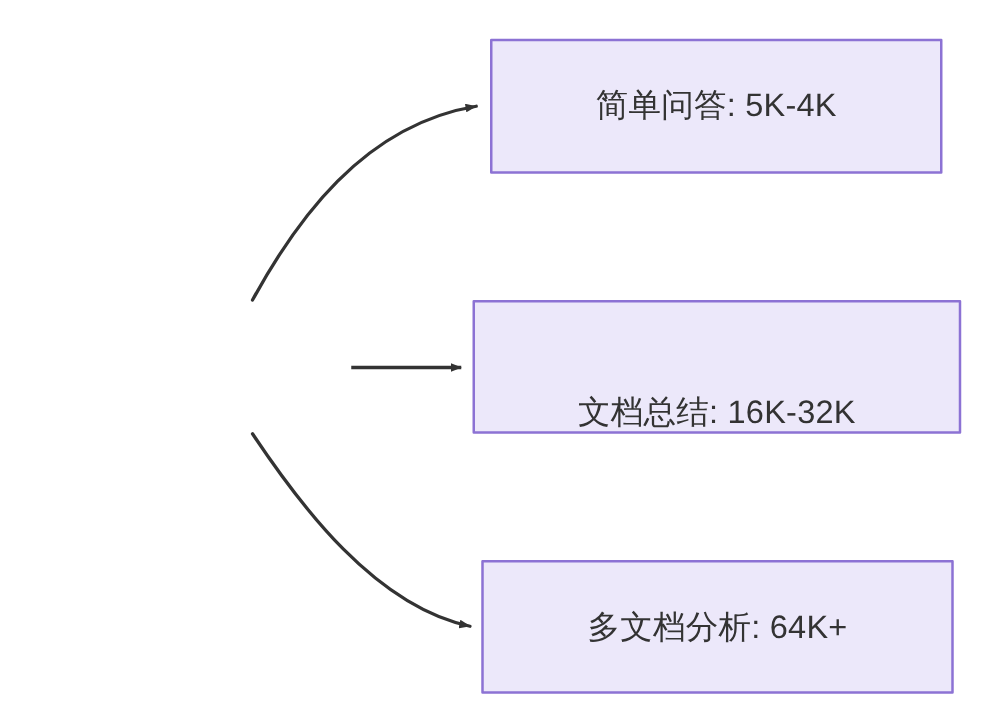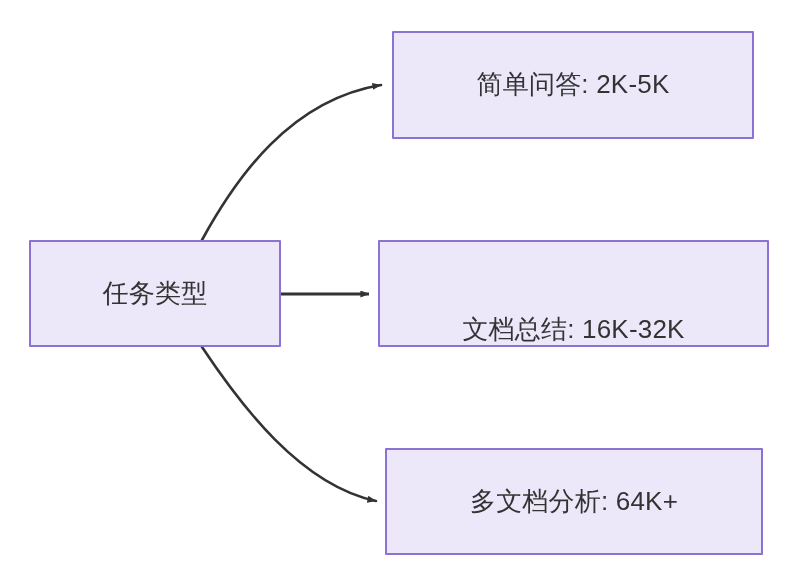--- a/index.html
+++ b/index.html
@@ -81,26 +81,23 @@
       </marker>
     </defs>
 
     <path d="M 202,240 C 236,178 290,100 381,85" fill="none" stroke="#333333" stroke-width="2.6" stroke-linecap="round" marker-end="url(#arrowhead)"></path>
 
     <path d="M 281,294 L 369,294" fill="none" stroke="#333333" stroke-width="2.8" stroke-linecap="butt" marker-end="url(#arrowhead)"></path>
 
     <path d="M 202,347 C 240,404 300,485 376,501" fill="none" stroke="#333333" stroke-width="2.6" stroke-linecap="round" marker-end="url(#arrowhead)"></path>
   </svg>
 
-  <div class="node" id="node-source">
-    <span class="node-label">任务类型</span>
-  </div>
 
   <div class="node" id="node-simple-qa">
-    <span class="node-label">简单问答: 2K-5K</span>
+    <span class="node-label">简单问答: 5K-4K</span>
   </div>
 
   <div class="node" id="node-doc-summary">
     <span class="node-label">文档总结: 16K-32K</span>
   </div>
 
   <div class="node" id="node-multi-doc">
     <span class="node-label">多文档分析: 64K+</span>
   </div>
 

